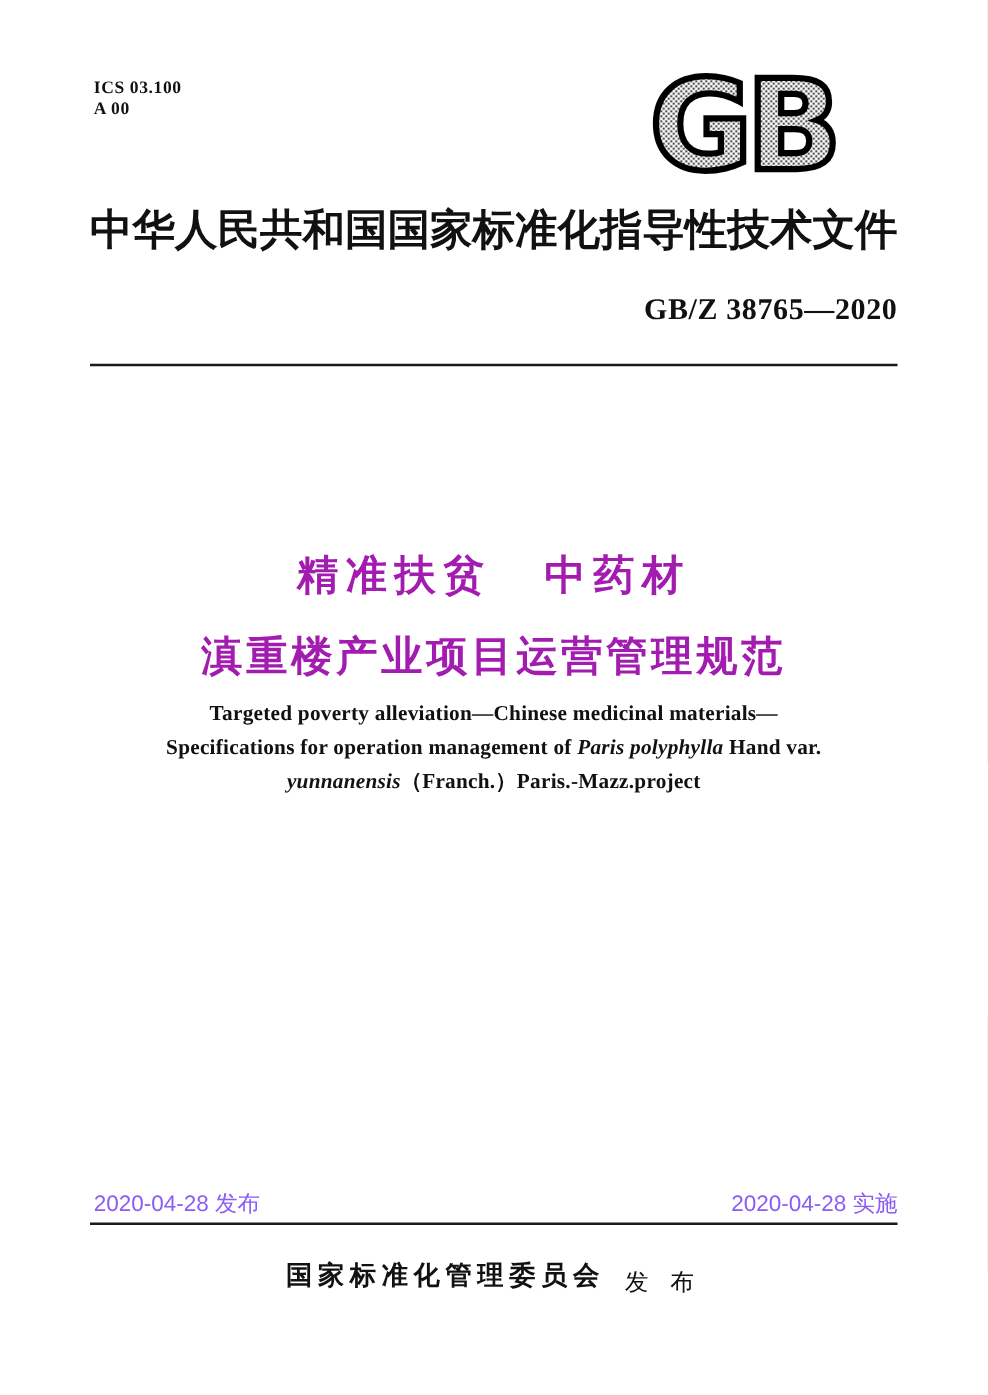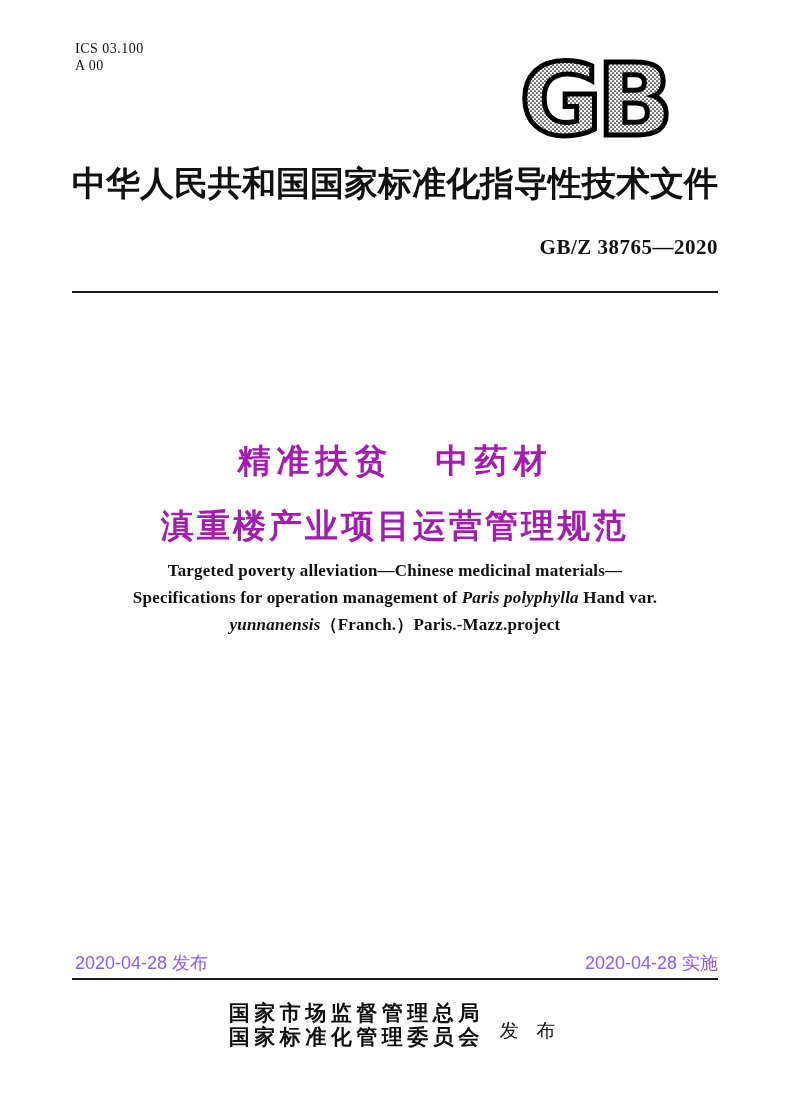--- a/index.html
+++ b/index.html
@@ -13,23 +13,23 @@
     margin: 0 auto;
     background: #ffffff;
     color: #111111;
     overflow: hidden;
   }
 
   
   .ics-block {
     position: absolute;
     left: 75px;
-    top: 40px;
-    font-family: "Liberation Serif", "DejaVu Serif", serif;
-    font-weight: normal;
+    top: 62px;
+    font-family: "Liberation Serif", "DejaVu Serif", serif;
+    font-weight: bold;
     font-size: 14px;
     line-height: 17px;
     letter-spacing: 0.5px;
   }
 
   
   .gb-logo {
     position: absolute;
     left: 518px;
     top: 54px;
@@ -52,21 +52,21 @@
     letter-spacing: 0px;
   }
 
   
   .std-number {
     position: absolute;
     right: 72px;
     top: 235px;
     font-family: "Liberation Serif", "DejaVu Serif", serif;
     font-weight: bold;
-    font-size: 21px;
+    font-size: 24px;
     letter-spacing: 0.5px;
   }
 
   .rule {
     position: absolute;
     left: 72px;
     width: 646px;
     height: 2px;
     background: #1a1a1a;
   }
@@ -202,19 +202,18 @@
 
   <div class="dates-row">
     <span>2020-04-28 发布</span>
     <span>2020-04-28 实施</span>
   </div>
 
   <div class="rule rule-bottom"></div>
 
   <div class="publisher-row">
     <div class="publisher-lines">
-      <div>国家市场监督管理总局</div>
       <div>国家标准化管理委员会</div>
     </div>
     <div class="issued-label">发 布</div>
   </div>
 
 </div>
 
 </body></html>

